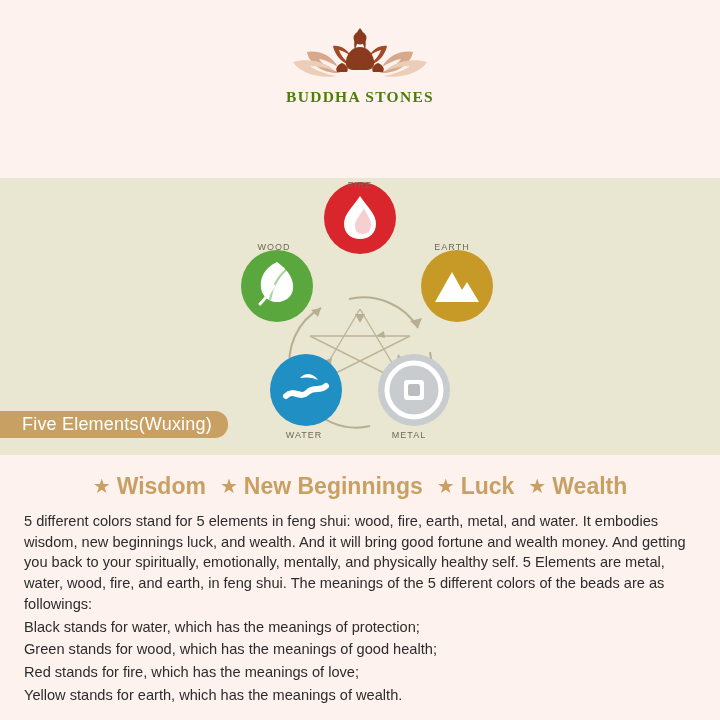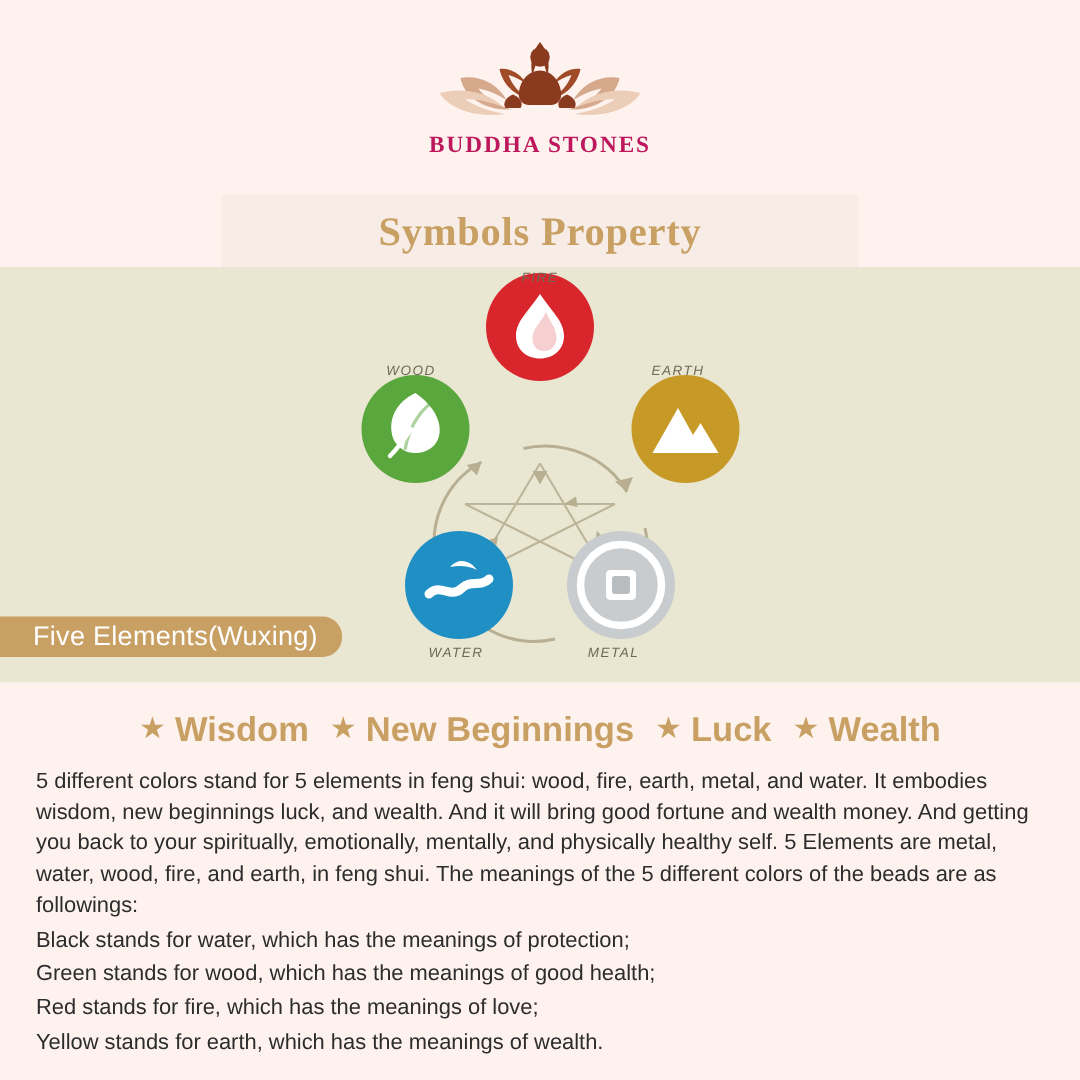--- a/index.html
+++ b/index.html
@@ -64,21 +64,21 @@
   }
   .logo-mark {
     width: 150px;
     height: 62px;
     display: block;
   }
   .brand-name {
     margin-top: 4px;
     font-size: 15.5px;
     letter-spacing: 1.3px;
-    color: #be185d;
+    color: #4d7c0f;
     font-weight: bold;
     font-family: "Liberation Serif", serif;
   }
 
   
   .title-bar {
     position: absolute;
     top: 130px;
     left: 148px;
     width: 424px;
@@ -97,21 +97,20 @@
   }
 
   
   .diagram-panel {
     position: absolute;
     top: 178px;
     left: 0;
     width: 720px;
     height: 277px;
     background: #e9e6d2;
-    font-style: italic;
   }
   .diagram-svg {
     position: absolute;
     top: 0; left: 0;
   }
 
   
   .ribbon {
     position: absolute;
     left: 0;
@@ -198,23 +197,20 @@
       <path d="M142 40 C136 50 118 57 98 54 C110 52 120 48 125 44 C117 44 108 46 100 49 C110 39 128 36 142 40 Z" fill="#eccdb8"></path>
 
       <circle cx="75" cy="16" r="6.5" fill="#8a3a1f"></circle>
       <path d="M75 25 C68 25 62 31 61 39 C60 44 63 48 68 48 L82 48 C87 48 90 44 89 39 C88 31 82 25 75 25 Z" fill="#8a3a1f"></path>
       <path d="M57 41 C52 43 50 47 52 50 L62 50 C64 47 62 43 57 41 Z" fill="#8a3a1f"></path>
       <path d="M93 41 C98 43 100 47 98 50 L88 50 C86 47 88 43 93 41 Z" fill="#8a3a1f"></path>
     </svg>
     <div class="brand-name">BUDDHA STONES</div>
   </div>
 
-  <div class="title-bar">
-    <span class="title-text">Symbols Property</span>
-  </div>
 
   <div class="diagram-panel">
     <svg class="diagram-svg" width="720" height="277" viewBox="0 0 720 277">
 
       <g stroke="#b9b093" stroke-width="1.4" fill="none" opacity="0.9">
         <path d="M360 131 L404 205"></path>
         <path d="M404 205 L310 158"></path>
         <path d="M310 158 L410 158"></path>
         <path d="M410 158 L316 205"></path>
         <path d="M316 205 L360 131"></path>

